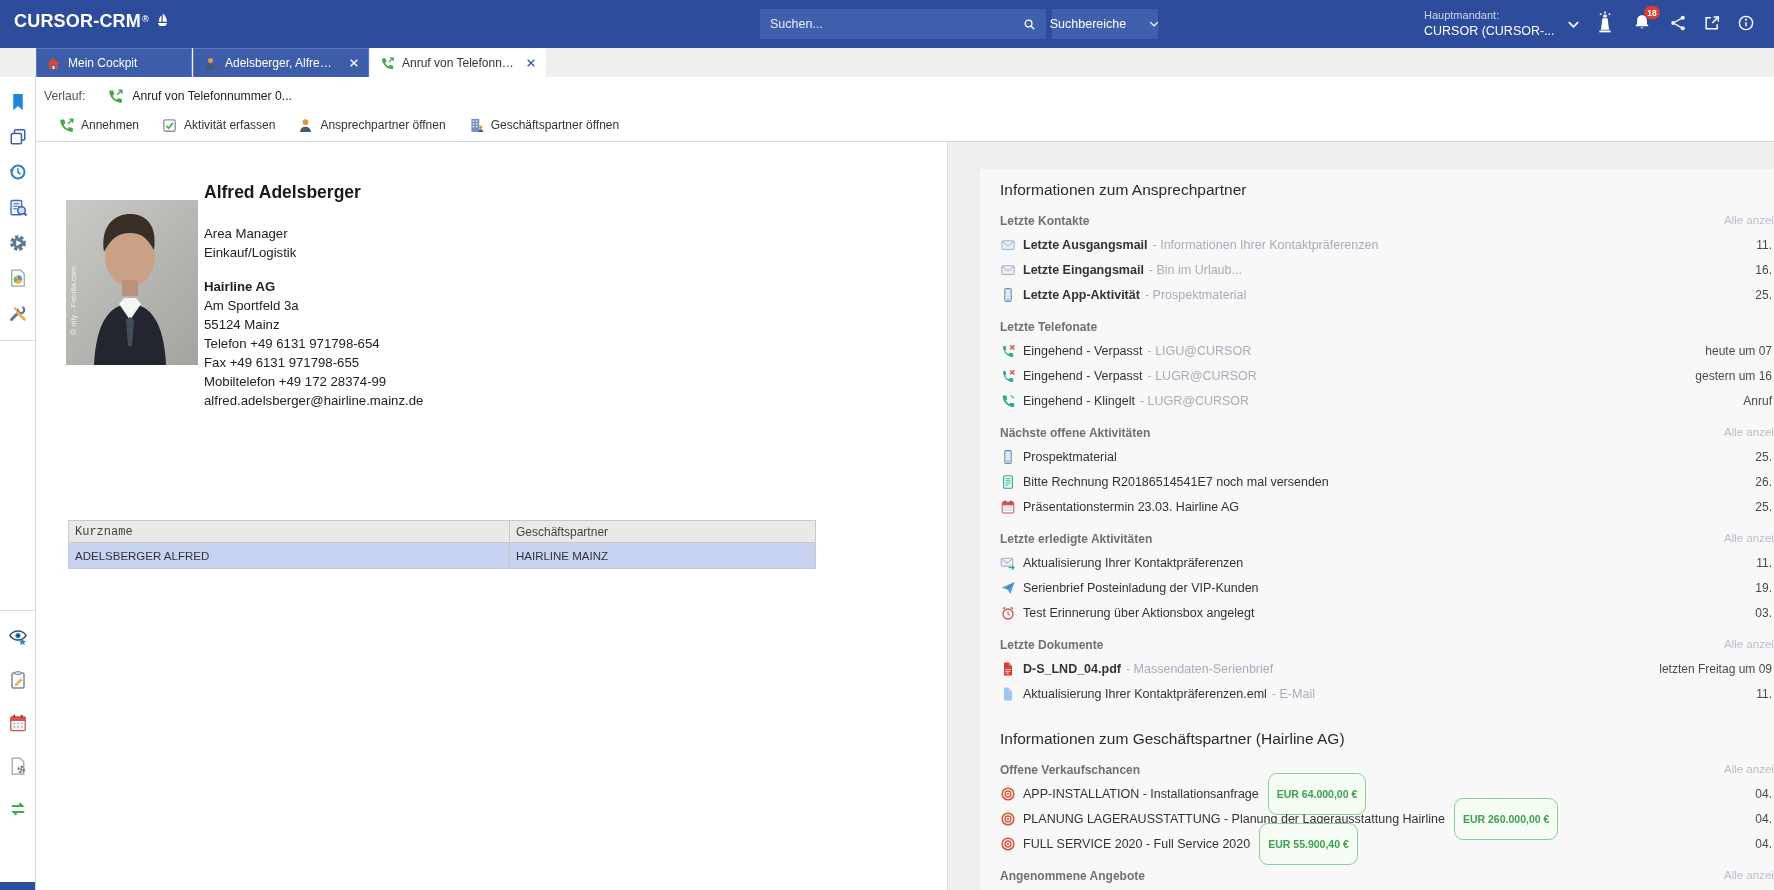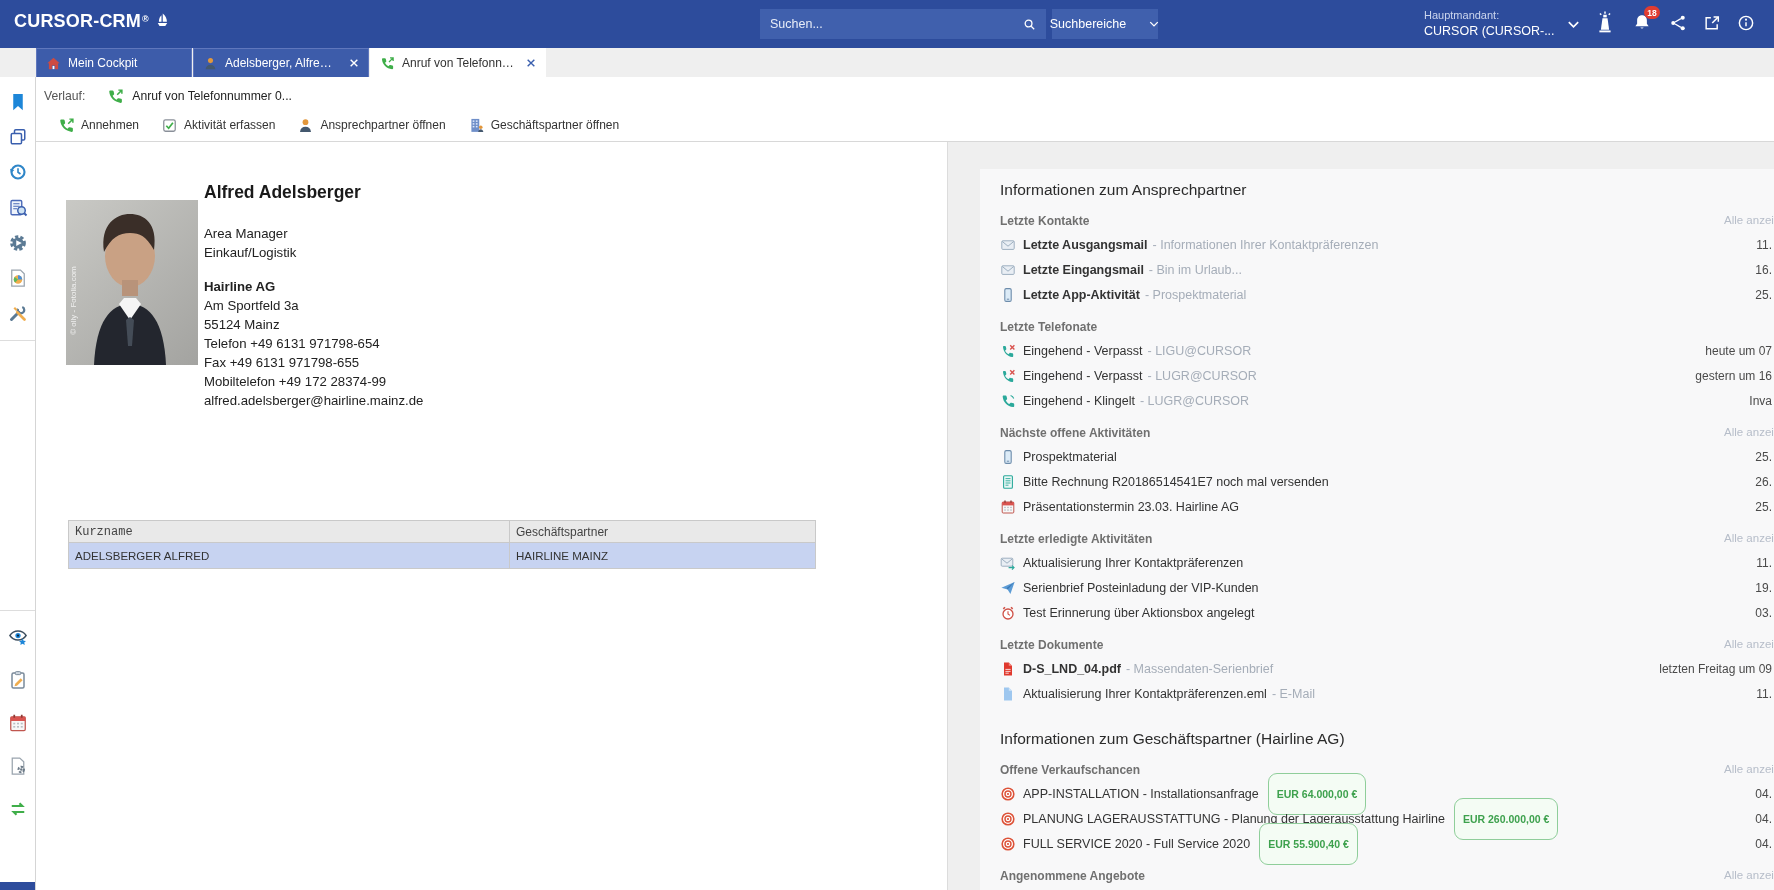--- a/index.html
+++ b/index.html
@@ -456,21 +456,21 @@
             <span class="row-date">gestern um 16</span>
           </div>
           <div class="row">
             <span class="ic">
               <svg viewBox="0 0 16 16">
                 <path d="M3.6 2.6h2c.5 0 .9.3 1 .8l.5 2c.1.4 0 .8-.3 1.1l-1 1c.8 1.6 1.9 2.8 3.5 3.5l1-1c.3-.3.7-.4 1.1-.3l2 .5c.5.1.8.5.8 1v1.8c0 .6-.5 1.1-1.1 1-5.7-.6-9.8-4.7-10.4-10.3-.1-.6.4-1.1 1-1.1z" fill="#2ba99b"></path>
                 <path d="M10.6 2.4c1.6.5 2.6 1.5 3.1 3.1" fill="none" stroke="#2ba99b" stroke-width="1.1"></path>
               </svg>
             </span>
             <span class="row-text">Eingehend - Klingelt<span class="row-sub">- LUGR@CURSOR</span></span>
-            <span class="row-date">Inva</span>
+            <span class="row-date">Anruf</span>
           </div>
         </div>
         <div class="sec">
           <div class="sec-head">
             <span class="sec-title">Nächste offene Aktivitäten</span>
             <span class="show-all">Alle anzeigen</span>
           </div>
           <div class="row">
             <span class="ic">
               <svg viewBox="0 0 16 16">

